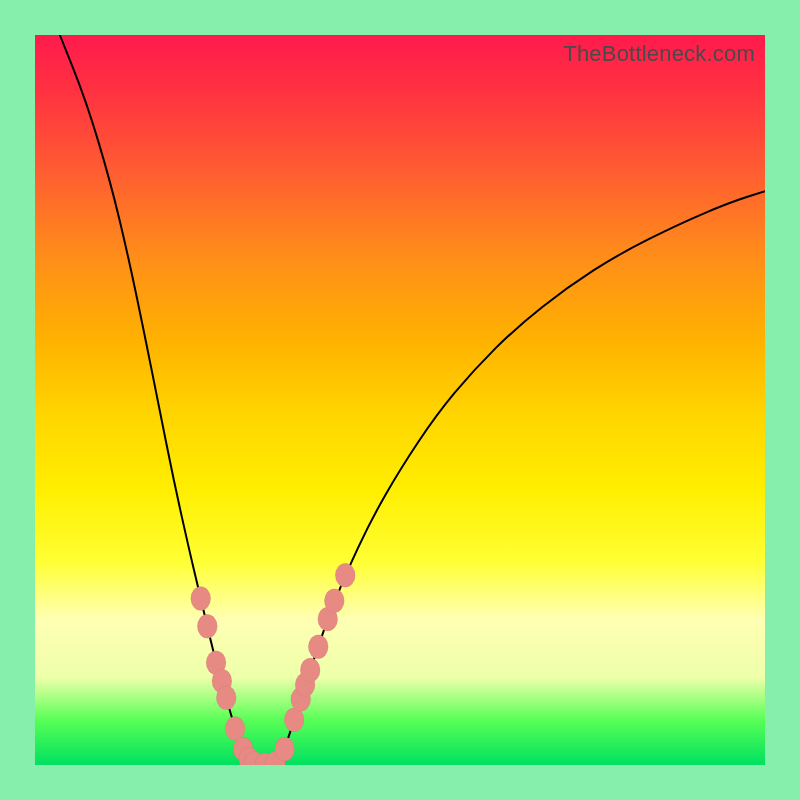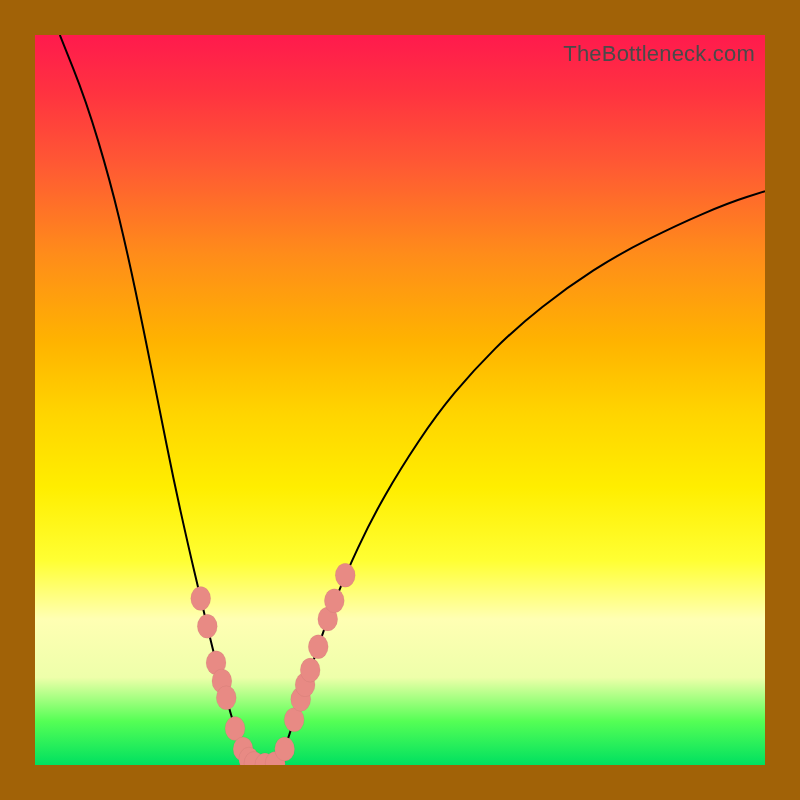--- a/index.html
+++ b/index.html
@@ -1,20 +1,20 @@
 <!DOCTYPE html>
 <html><head>
 <meta charset="utf-8">
 <style>
   * { margin: 0; padding: 0; box-sizing: border-box; }
   html, body { width: 800px; height: 800px; overflow: hidden; background: #000; font-family: Arial, sans-serif; }
   .frame {
     width: 800px;
     height: 800px;
-    background: #a16207;
+    background: #86efac;
     position: relative;
   }
   .plot-area {
     position: absolute;
     left: 35px;
     top: 35px;
     width: 730px;
     height: 730px;
     overflow: hidden;
     background: linear-gradient(to bottom,

